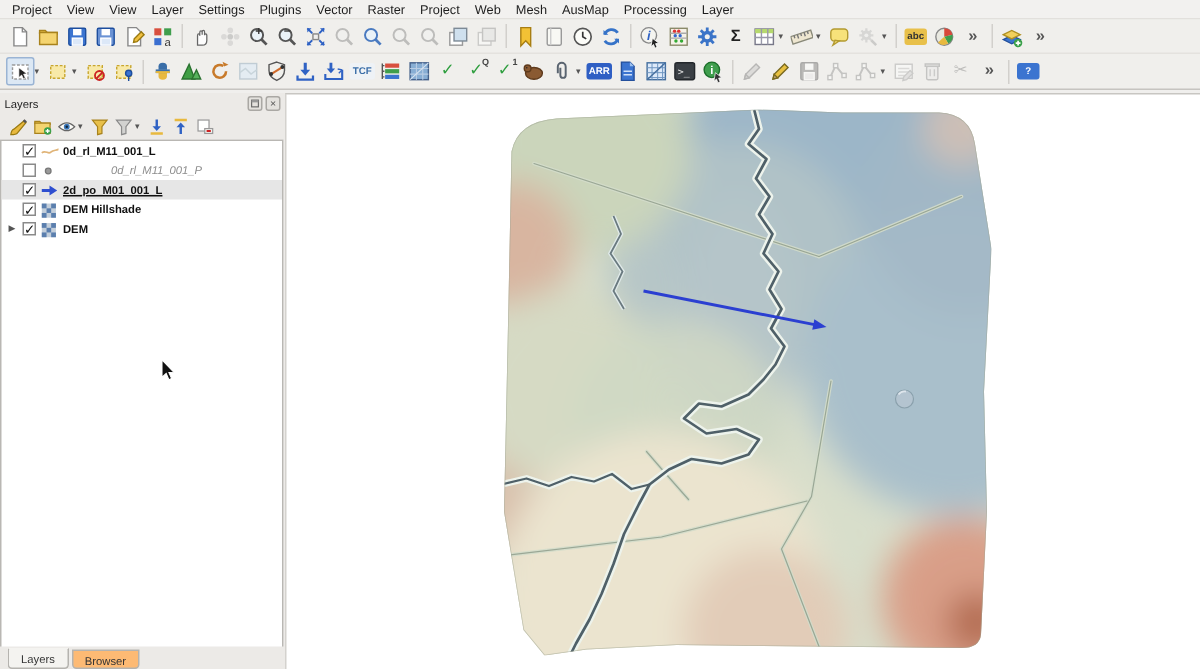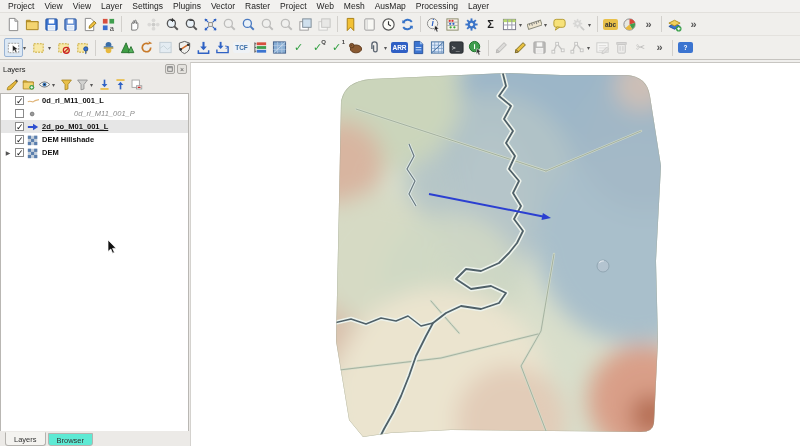--- a/index.html
+++ b/index.html
@@ -49,21 +49,21 @@
   .lsym { width:12px; height:12px; margin-right:3px; flex:0 0 auto; }
   .lsym svg { width:12px; height:12px; display:block; }
   .llabel { font-size:7.5px; font-weight:bold; color:#111; white-space:nowrap;text-align:center; }
   .lrow.muted .llabel { font-weight:normal; font-style:italic; color:#8d8d8d;margin-left:32px; }
   .lrow.selected { background:#e6e6e6; }
   .lrow.selected .llabel { text-decoration:underline; }
   
   #dock-tabs { position:absolute; left:0; bottom:0; height:15px; width:190px; display:flex;
     align-items:flex-end; padding-left:5px; background:#eceae7; }
   .dtab { font-size:7.5px; color:#333; padding:2px 8px 2px 8px; border:1px solid #b5b3af;
-    border-radius:0 0 3px 3px; margin-right:2px; background:#5eead4; height:13px; }
+    border-radius:0 0 3px 3px; margin-right:2px; background:#fdba74; height:13px; }
   .dtab.active { background:#f4f3f0; border-top-color:#f4f3f0; height:14px; }
   
   #canvas { position:absolute; left:190px; top:62px; width:610px; height:384px; background:#ffffff;
     border-top:1px solid #c8c6c2; border-left:1px solid #d4d2ce; }
   #mapsvg { position:absolute; left:0; top:0; width:610px; height:384px; }
   
   #cursor { position:absolute; left:107px; top:178px; width:10px; height:14px; z-index:50; }
 </style>
 </head>
 <body>

